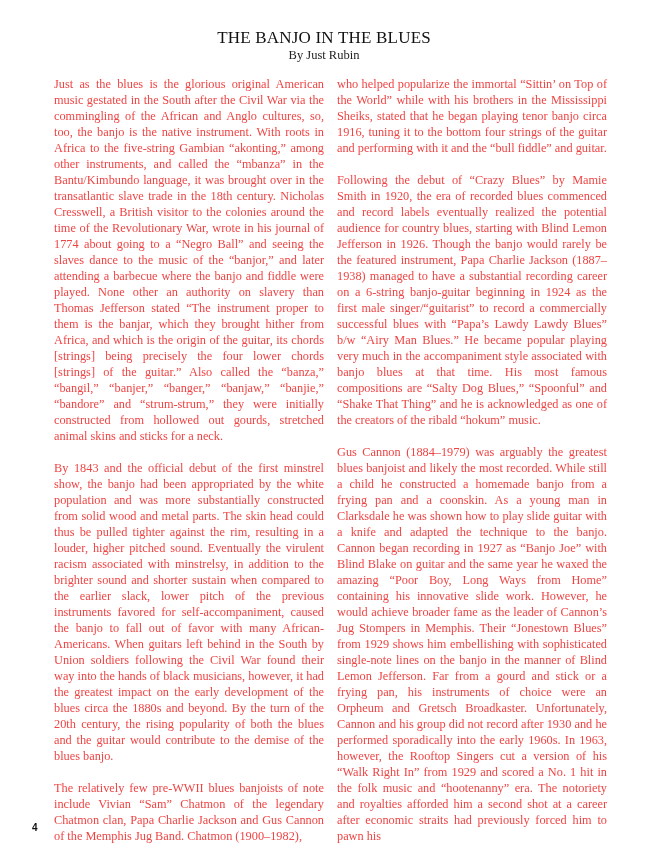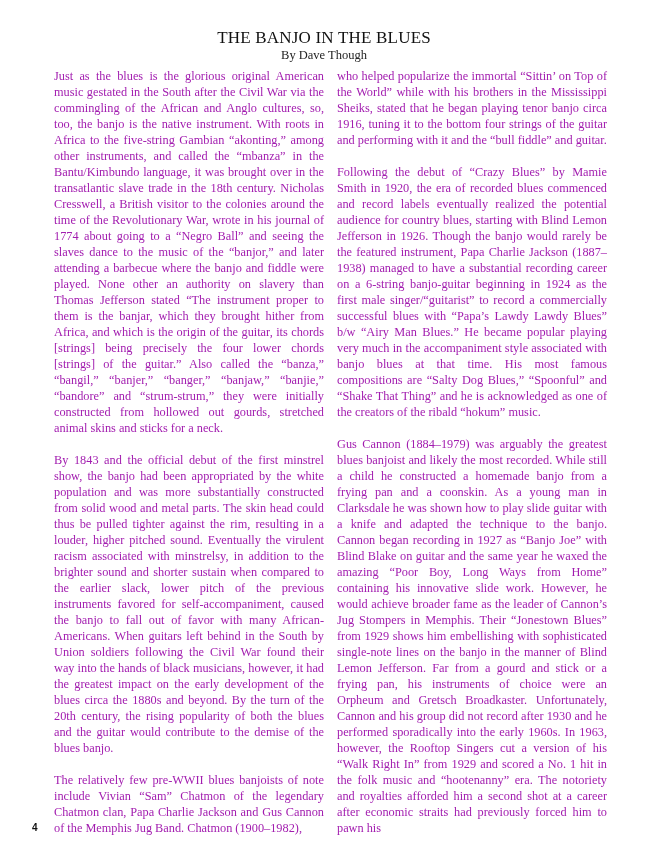--- a/index.html
+++ b/index.html
@@ -7,39 +7,39 @@
   .page { position: absolute; left: 0; top: 0; width: 648px; height: 864px; background: #fff; }
   .title {
     position: absolute; left: 0; top: 28px; width: 648px; text-align: center;
     font-family: "Liberation Serif", "DejaVu Serif", serif; font-size: 17px; letter-spacing: 0.2px; color: #111;
   }
   .byline {
     position: absolute; left: 0; top: 48px; width: 648px; text-align: center;
     font-family: "Liberation Serif", "DejaVu Serif", serif; font-size: 12.5px; color: #222;
   }
   .col {
-    position: absolute; top: 68px; width: 270px;
+    position: absolute; top: 76px; width: 270px;
     font-family: "Liberation Serif", "DejaVu Serif", serif; font-size: 12.3px; line-height: 16px;
-    text-align: justify; color: #a21caf; hyphens: none;
+    text-align: justify; color: #ef4444; hyphens: none;
   }
   .col.left { left: 54px; }
   .col.right { left: 337px; width: 270px; }
   .col p { margin: 0 0 16px 0; }
   .col p:last-child { margin-bottom: 16px; }
   .page-number {
     position: absolute; left: 32px; top: 822px;
     font-family: "Liberation Sans", "DejaVu Sans", sans-serif; font-size: 10px; font-weight: bold; color: #111;
   }
 </style>
 </head>
 <body>
 
 <div class="page">
   <div class="title">THE BANJO IN THE BLUES</div>
-  <div class="byline">By Dave Though</div>
+  <div class="byline">By Just Rubin</div>
 
   <div class="col left">
     <p>Just as the blues is the glorious original American music gestated in the South after the Civil War via the commingling of the African and Anglo cultures, so, too, the banjo is the native instrument. With roots in Africa to the five-string Gambian “akonting,” among other instruments, and called the “mbanza” in the Bantu/Kimbundo language, it was brought over in the transatlantic slave trade in the 18th century. Nicholas Cresswell, a British visitor to the colonies around the time of the Revolutionary War, wrote in his journal of 1774 about going to a “Negro Ball” and seeing the slaves dance to the music of the “banjor,” and later attending a barbecue where the banjo and fiddle were played. None other an authority on slavery than Thomas Jefferson stated “The instrument proper to them is the banjar, which they brought hither from Africa, and which is the origin of the guitar, its chords [strings] being precisely the four lower chords [strings] of the guitar.” Also called the “banza,” “bangil,” “banjer,” “banger,” “banjaw,” “banjie,” “bandore” and “strum-strum,” they were initially constructed from hollowed out gourds, stretched animal skins and sticks for a neck.</p>
     <p>By 1843 and the official debut of the first minstrel show, the banjo had been appropriated by the white population and was more substantially constructed from solid wood and metal parts. The skin head could thus be pulled tighter against the rim, resulting in a louder, higher pitched sound. Eventually the virulent racism associated with minstrelsy, in addition to the brighter sound and shorter sustain when compared to the earlier slack, lower pitch of the previous instruments favored for self-accompaniment, caused the banjo to fall out of favor with many African-Americans. When guitars left behind in the South by Union soldiers following the Civil War found their way into the hands of black musicians, however, it had the greatest impact on the early development of the blues circa the 1880s and beyond. By the turn of the 20th century, the rising popularity of both the blues and the guitar would contribute to the demise of the blues banjo.</p>
     <p>The relatively few pre-WWII blues banjoists of note include Vivian “Sam” Chatmon of the legendary Chatmon clan, Papa Charlie Jackson and Gus Cannon of the Memphis Jug Band. Chatmon (1900–1982),</p>
   </div>
 
   <div class="col right">
     <p>who helped popularize the immortal “Sittin’ on Top of the World” while with his brothers in the Mississippi Sheiks, stated that he began playing tenor banjo circa 1916, tuning it to the bottom four strings of the guitar and performing with it and the “bull fiddle” and guitar.</p>
     <p>Following the debut of “Crazy Blues” by Mamie Smith in 1920, the era of recorded blues commenced and record labels eventually realized the potential audience for country blues, starting with Blind Lemon Jefferson in 1926. Though the banjo would rarely be the featured instrument, Papa Charlie Jackson (1887–1938) managed to have a substantial recording career on a 6-string banjo-guitar beginning in 1924 as the first male singer/“guitarist” to record a commercially successful blues with “Papa’s Lawdy Lawdy Blues” b/w “Airy Man Blues.” He became popular playing very much in the accompaniment style associated with banjo blues at that time. His most famous compositions are “Salty Dog Blues,” “Spoonful” and “Shake That Thing” and he is acknowledged as one of the creators of the ribald “hokum” music.</p>

